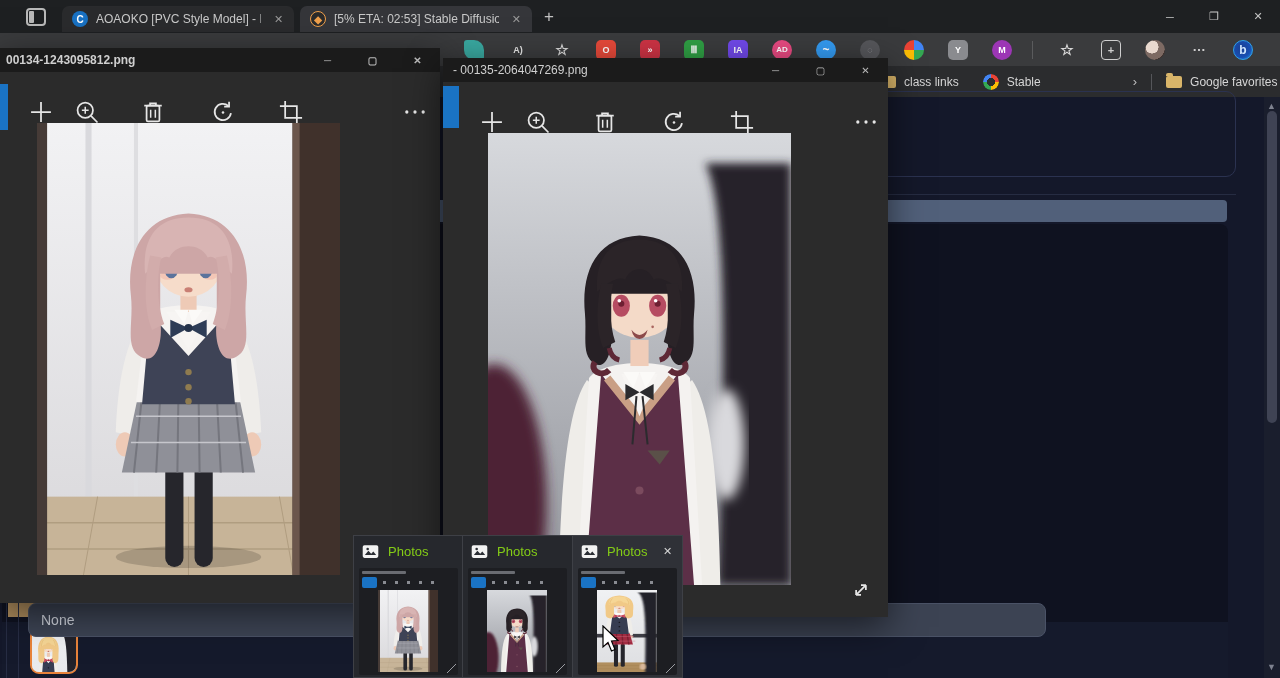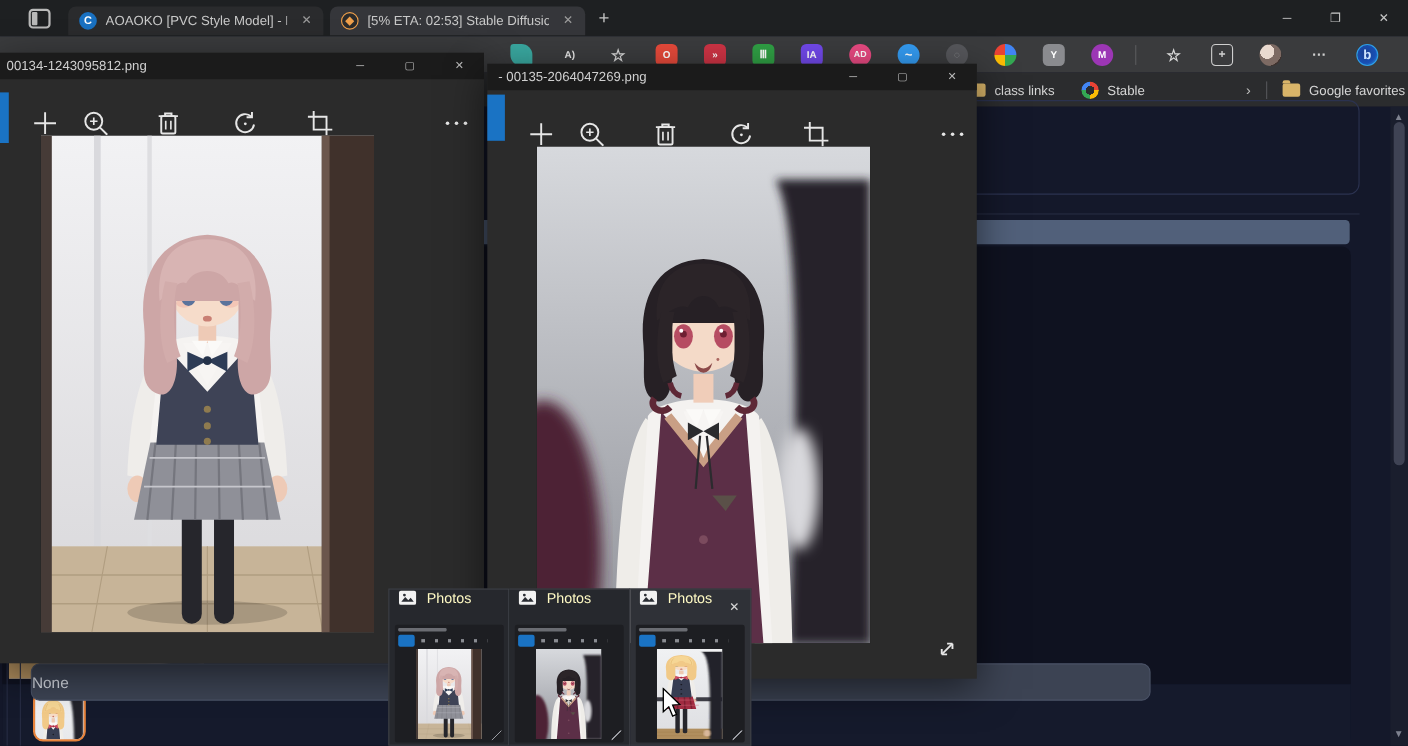--- a/index.html
+++ b/index.html
@@ -44,49 +44,49 @@
                  background:linear-gradient(#929292,#676767 35%,#5e5e5e); }
   #sd-divider { position:absolute; left:740px; top:97px; width:496px; height:1px; background:#262c42; }
   #sd-slate-bar { position:absolute; left:10px; top:103px; width:1217px; height:22px; background:#51607a; border-radius:4px; }
   #sd-gallery { position:absolute; left:2px; top:127px; width:1226px; height:454px; background:#0f1220; border-radius:8px; }
   #sd-gallery-img { position:absolute; left:6px; top:8px; width:177px; height:385px; }
   #sd-close-btn { position:absolute; left:315px; top:16px; width:25px; height:25px; border:1px solid #4a4f63; border-radius:6px;
                   color:#c3c7d2; font-size:12px; display:flex; align-items:center; justify-content:center; }
   #sd-thumb-strip { position:absolute; left:0; top:398px; width:1226px; height:56px; background:#151a2c; }
   #sd-thumb-sel { position:absolute; left:28px; top:6px; width:48px; height:46px; border:2px solid #e8833a; border-radius:9px; overflow:hidden; background:#dcdcde; }
   #sd-script-field { position:absolute; left:28px; top:506px; width:1018px; height:34px; background:#3c4353;
-                     border:1px solid #4a5266; border-radius:8px; color:#d2d6df; font-size:14px; display:flex; align-items:center; }
+                     border:1px solid #4a5266; border-radius:8px; color:#d2d6df; font-size:14px; display:flex; align-items:center; padding-left:12px; }
   .sd-vline { position:absolute; top:500px; width:1px; height:81px; background:#272d44; }
   #sd-scrollbar { position:absolute; left:1264px; top:0; width:16px; height:581px; background:#23263375; }
   #sd-scroll-thumb { position:absolute; left:3px; top:14px; width:10px; height:312px; background:#3f4354; border-radius:5px; }
   .scroll-arrow { position:absolute; left:3px; color:#7e828f; font-size:9px; }
 
   
   .photos-win { background:#2b2b2b; box-shadow:0 10px 34px rgba(0,0,0,.55); }
   .ptitlebar { position:absolute; left:0; top:0; right:0; height:24px; background:#1b1b1b; color:#cfcfcf; font-size:12px;
                display:flex; align-items:center; }
   .ptitle { padding-left:6px; white-space:nowrap; overflow:hidden; }
   .pctrls { position:absolute; right:0; top:0; display:flex; }
   .pctrl { width:45px; height:24px; display:flex; align-items:center; justify-content:center; color:#b9b9b9; font-size:10px; }
   .ptoolbar { position:absolute; left:0; top:24px; right:0; height:78px; }
   .ptool { position:absolute; top:26px; width:28px; height:28px; }
   .ptool svg { width:100%; height:100%; }
   .blue-strip { position:absolute; background:#1a73c4; }
   .pimg { position:absolute; overflow:hidden; background:#202020; }
 
-  #photos1 { left:0; top:48px; width:440px; height:555px; }
+  #photos1 { left:0; top:48px; width:440px; height:555px;font-weight:bold; }
   #photos2 { left:443px; top:58px; width:445px; height:559px; }
   #p2-expand { position:absolute; right:14px; bottom:14px; width:26px; height:26px; }
 
   
   #flyout { left:353px; top:535px; width:330px; height:143px; display:flex; }
   .pvcard { width:110px; height:143px; background:#26282d; border:1px solid #3e4046; border-left:none; position:relative; }
   .pvcard:first-child { border-left:1px solid #3e4046; }
   .pvcard.hover { background:#2f3137; }
-  .pvhead { display:flex; align-items:flex-start; height:30px; padding-left:8px; color:#fef9c3; font-size:13px; }
+  .pvhead { display:flex; align-items:center; height:30px; padding-left:8px; color:#84cc16; font-size:13px; }
   .pvhead svg { width:17px; height:15px; margin-right:9px; }
   .pvclose { position:absolute; right:5px; top:6px; width:19px; height:19px; color:#d5d5d5; font-size:11px;
              display:flex; align-items:center; justify-content:center; border-radius:3px; }
   .miniwin { position:absolute; left:5px; top:32px; width:99px; height:107px; background:#1d1e22; border-radius:2px; }
   .minititle { position:absolute; left:3px; top:3px; width:44px; height:3px; background:#6a6c72; border-radius:1px; }
   .minibluebtn { position:absolute; left:3px; top:9px; width:15px; height:11px; background:#1a73c4; border-radius:2px; }
   .minidots { position:absolute; left:24px; top:13px; width:60px; height:3px;
               background:repeating-linear-gradient(90deg,#8a8c92 0 3px,transparent 3px 12px); }
   .miniimg { position:absolute; left:19px; top:22px; width:60px; height:82px; overflow:hidden; }
   .miniresize { position:absolute; right:2px; bottom:2px; width:9px; height:9px;

